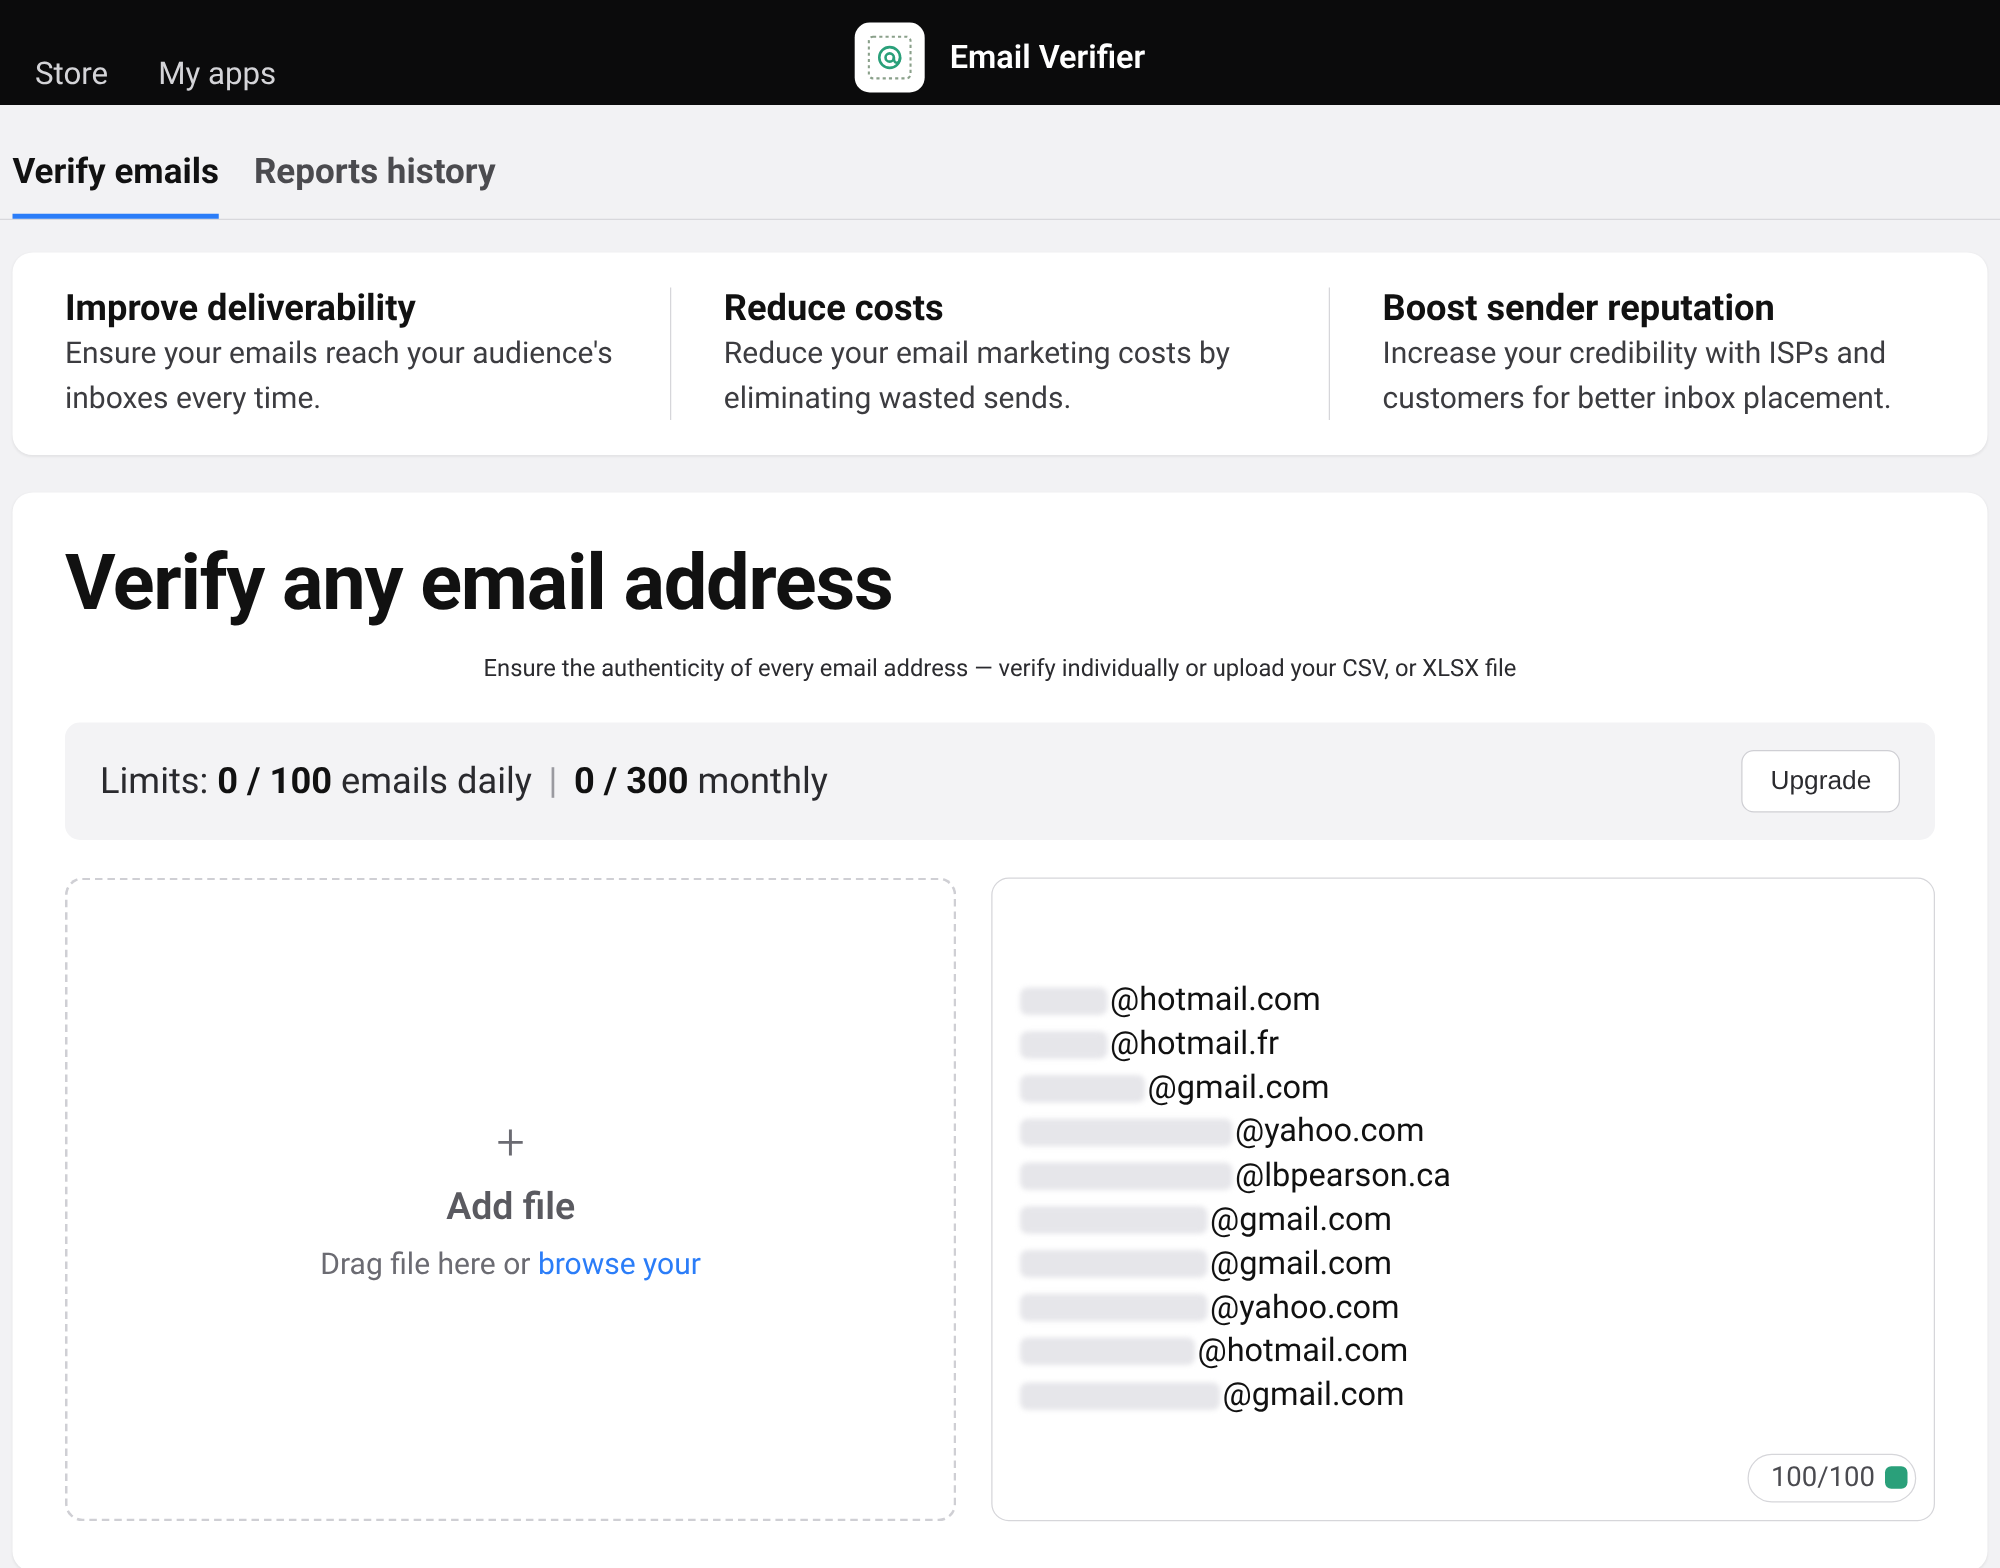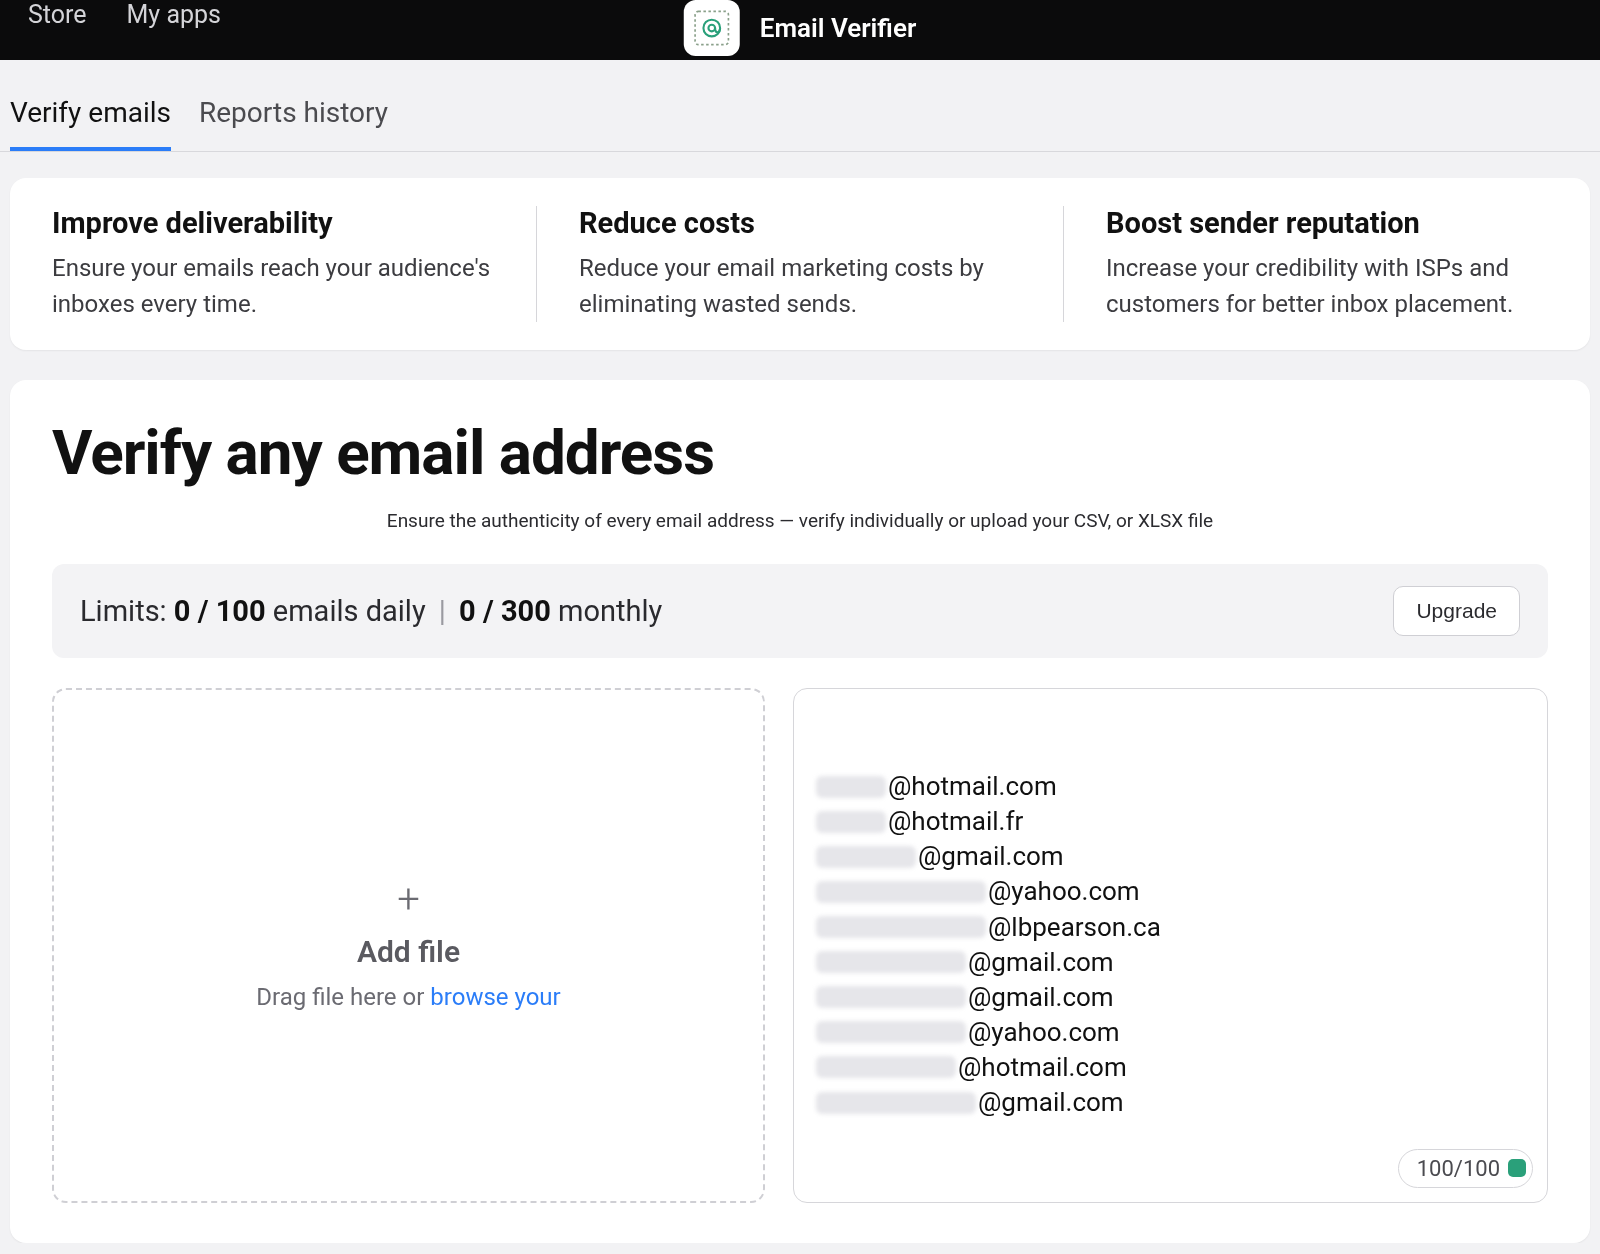--- a/index.html
+++ b/index.html
@@ -4,25 +4,25 @@
 <style>
   * { box-sizing: border-box; margin: 0; padding: 0; }
   body {
     font-family: -apple-system, BlinkMacSystemFont, "Segoe UI", Roboto, Helvetica, Arial, sans-serif;
     background: #f2f2f4;
     color: #111;
     width: 1600px;
   }
   .topbar {
     background: #0b0b0c;
-    height: 60px;
-    display: flex;
-    align-items: flex-start;
+    height: 84px;
+    display: flex;
+    align-items: flex-end;
     position: relative;
-    padding: 0 28px;
+    padding: 10px 28px;
   }
   .topbar-left { display: flex; gap: 40px; }
   .topbar-link {
     color: #d4d4d8;
     font-size: 25px;
     cursor: pointer;
   }
   .topbar-center {
     position: absolute;
     left: 50%;
@@ -41,21 +41,21 @@
   .app-title { color: #fff; font-size: 26px; font-weight: 600; }
 
   .tabs {
     display: flex;
     gap: 28px;
     padding: 36px 10px 0 10px;
     border-bottom: 1px solid #d8d8dc;
   }
   .tab {
     font-size: 28px;
-    font-weight: 400;
+    font-weight: 700;
     color: #4b4b4f;
     padding-bottom: 18px;
     cursor: pointer;
     border-bottom: 4px solid transparent;
   }
   .tab.active {
     color: #111;
     border-bottom-color: #2b7df8;
   }
 
@@ -66,21 +66,21 @@
     display: flex;
     padding: 28px 0;
     box-shadow: 0 1px 2px rgba(0,0,0,0.06);
   }
   .benefit {
     flex: 1;
     padding: 0 42px;
     border-left: 1px solid #d6d6da;
   }
   .benefit:first-child { border-left: none; }
-  .benefit h3 { font-size: 29px; font-weight: 700; margin-bottom: 10px; }
+  .benefit h3 { font-size: 29px; font-weight: 700; }
   .benefit p { font-size: 24px; color: #3c3c40; line-height: 1.5; }
 
   .main-card {
     background: #fff;
     margin: 30px 10px 0 10px;
     border-radius: 16px;
     padding: 36px 42px 40px 42px;
     box-shadow: 0 1px 2px rgba(0,0,0,0.06);
   }
   .hero-title {

